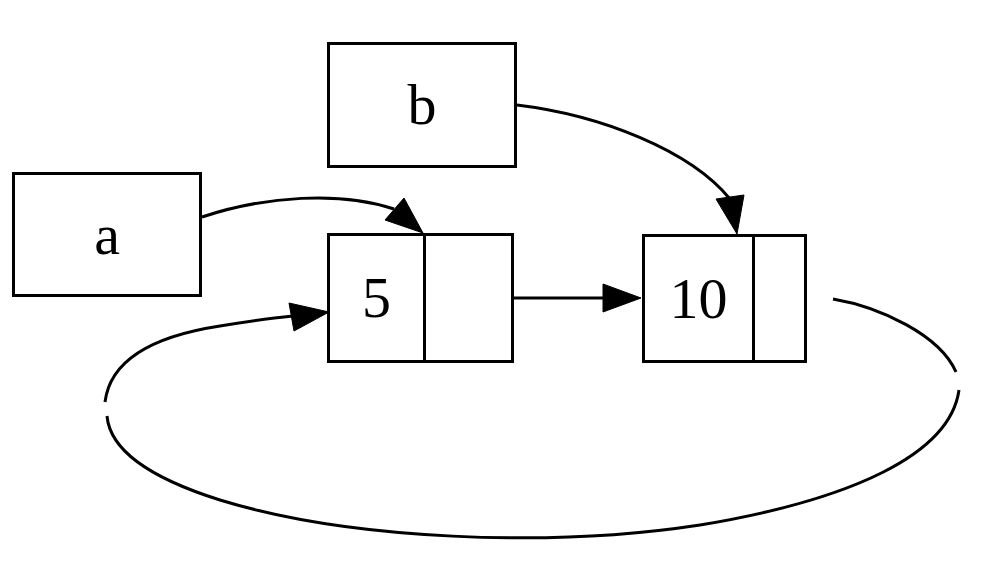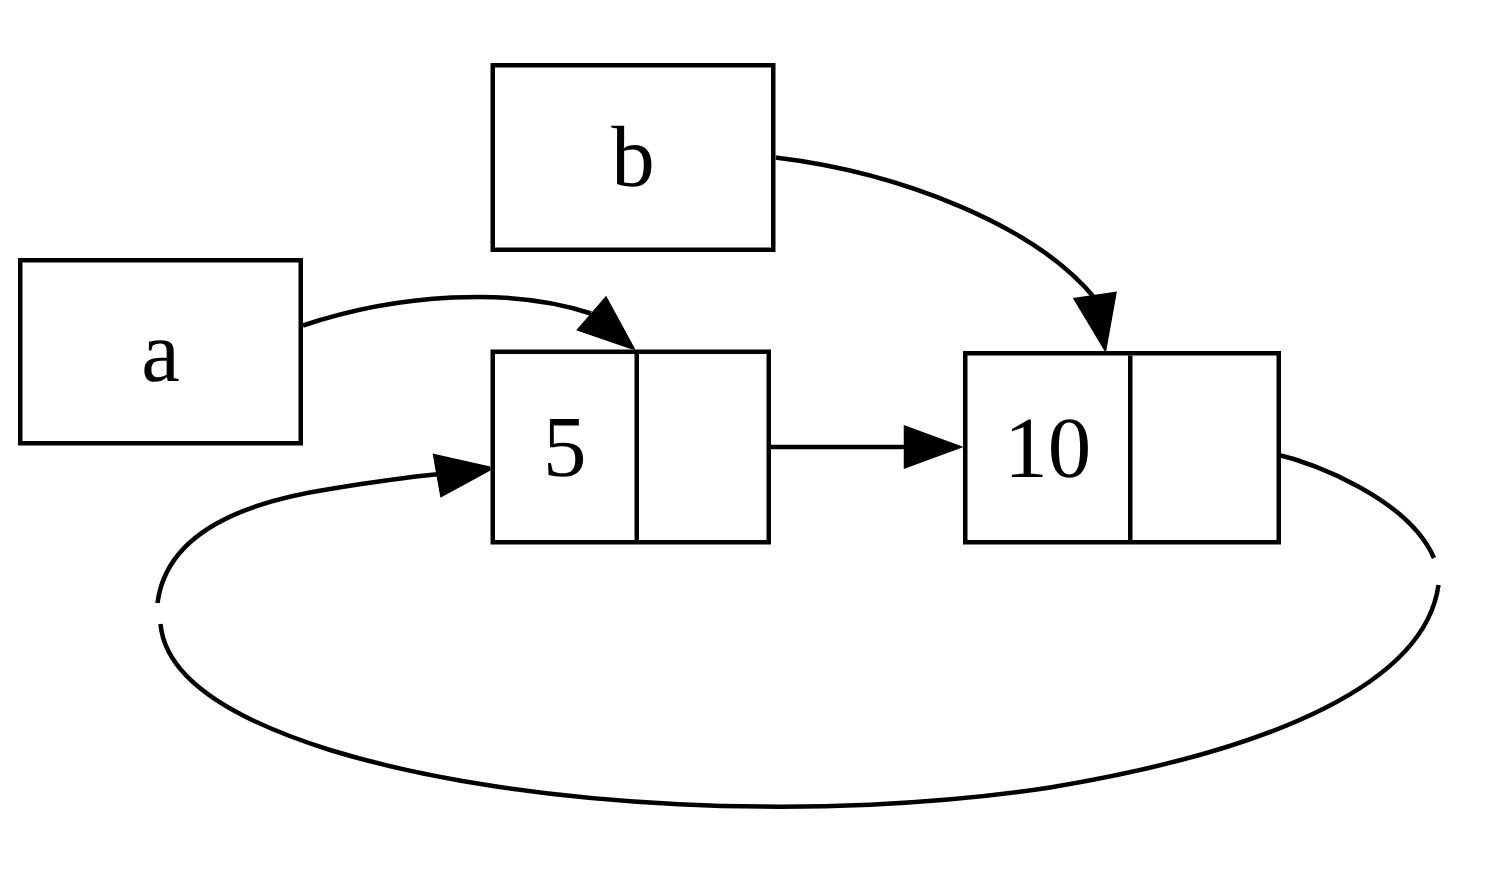--- a/index.html
+++ b/index.html
@@ -52,21 +52,21 @@
     font-size: 58px;
     line-height: 1;
     box-sizing: border-box;
     height: 100%;
   }
   .cell.value-cell { border-right: 3.5px solid #000000; }
   .cell.next-cell { flex: 1; }
   #box-a   { left: 12px;  top: 172px; width: 190px; height: 125px; }
   #box-b   { left: 327px; top: 42px;  width: 190px; height: 126px; }
   #node5   { left: 327px; top: 233px; width: 187px; height: 130px; }
-  #node10  { left: 642px; top: 234px; width: 212px; height: 129px; }
+  #node10  { left: 642px; top: 234px; width: 165px; height: 129px; }
   #node5 .value-cell  { width: 96px; }
   #node10 .value-cell { width: 110px; }
 </style>
 </head>
 <body>
 
 <div class="canvas">
 
   <svg class="edges" viewBox="0 0 998 580" xmlns="http://www.w3.org/2000/svg">
 

